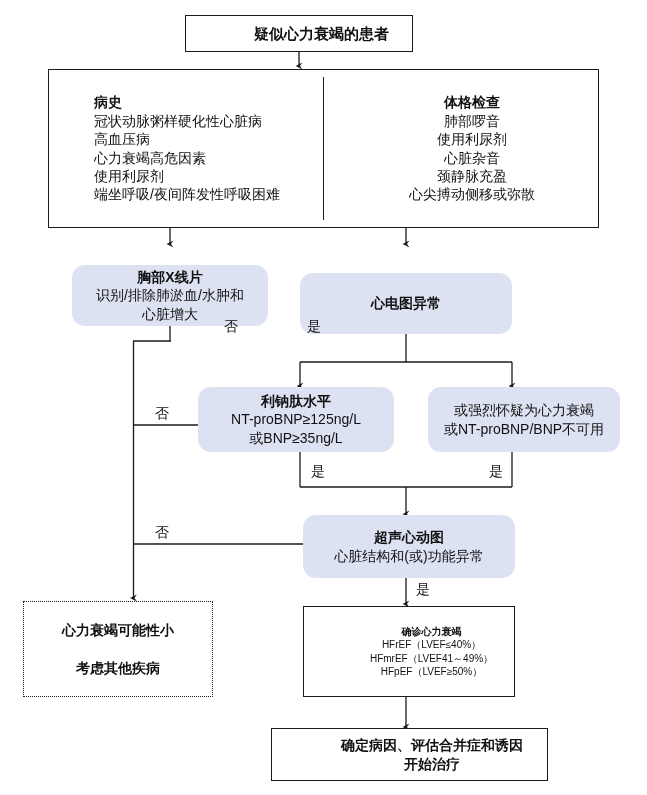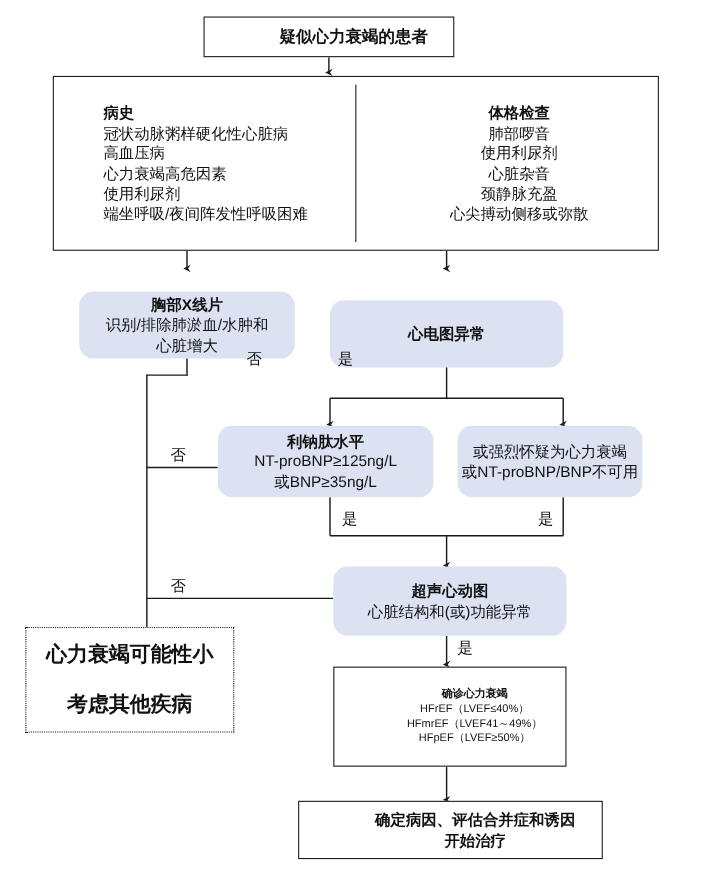--- a/index.html
+++ b/index.html
@@ -103,31 +103,31 @@
   <div class="node blue" style="left:300px;top:245px;width:212px;height:61px;font-size:14px;margin-top:28px;">
     <span class="ln ttl">心电图异常</span>
   </div>
 
   <div class="node blue" style="left:198px;top:387px;width:196px;height:65px;font-size:14px;">
     <span class="ln ttl">利钠肽水平</span>
     <span class="ln">NT-proBNP≥125ng/L</span>
     <span class="ln">或BNP≥35ng/L</span>
   </div>
 
-  <div class="node blue" style="left:416px;top:387px;width:168px;height:65px;font-size:14px;">
+  <div class="node blue" style="left:428px;top:387px;width:192px;height:65px;font-size:14px;">
     <span class="ln">或强烈怀疑为心力衰竭</span>
     <span class="ln">或NT-proBNP/BNP不可用</span>
   </div>
 
   <div class="node blue" style="left:303px;top:515px;width:212px;height:63px;font-size:14px;">
     <span class="ln ttl">超声心动图</span>
     <span class="ln">心脏结构和(或)功能异常</span>
   </div>
 
-  <div class="node dotted" style="left:23px;top:570px;width:190px;height:96px;font-size:19px;gap:20px;">
+  <div class="node dotted" style="left:23px;top:601px;width:190px;height:96px;font-size:14px;gap:20px;">
     <span class="ln ttl">心力衰竭可能性小</span>
     <span class="ln ttl">考虑其他疾病</span>
   </div>
 
   <div class="node rect" style="left:303px;top:606px;width:212px;height:91px;font-size:10px;">
     <span class="ln ttl">确诊心力衰竭</span>
     <span class="ln">HFrEF（LVEF≤40%）</span>
     <span class="ln">HFmrEF（LVEF41～49%）</span>
     <span class="ln">HFpEF（LVEF≥50%）</span>
   </div>

